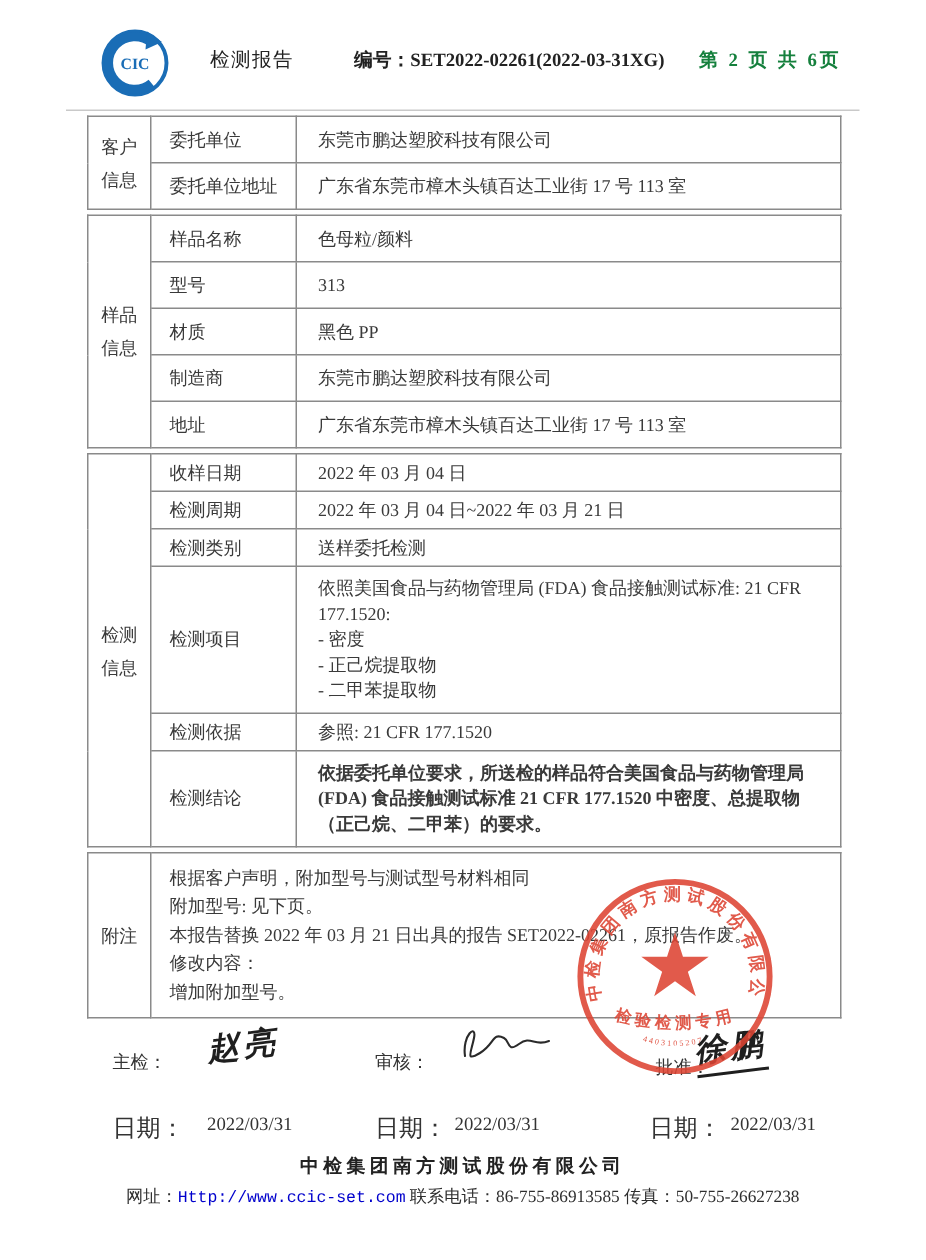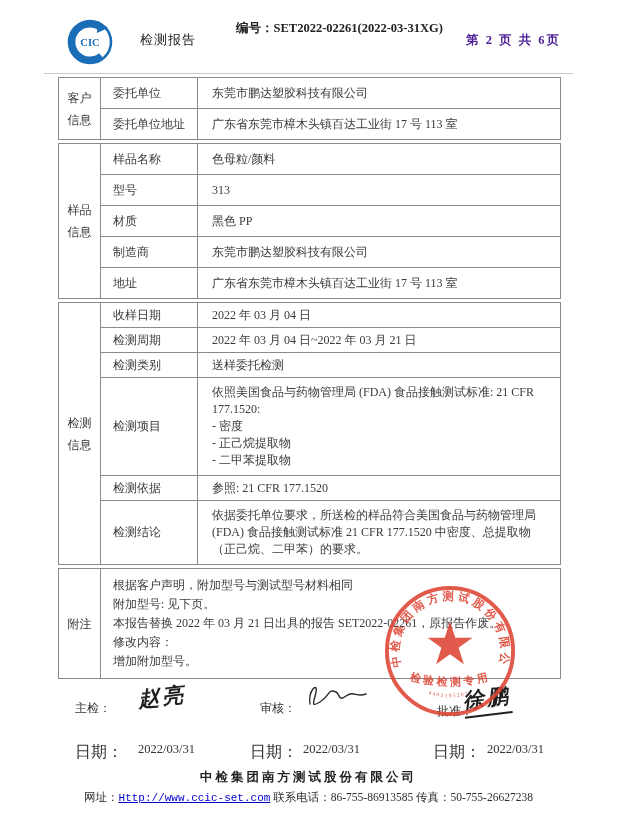--- a/index.html
+++ b/index.html
@@ -5,49 +5,49 @@
   * { margin:0; padding:0; box-sizing:border-box; }
   body { background:#fff; }
   .page {
     position:relative; width:617px; height:840px; margin:0 auto;
     background:#ffffff; color:#3a3a3a; overflow:hidden;
     font-family:"Liberation Serif","DejaVu Serif",serif;
   }
   
   .logo { position:absolute; left:60px; top:16px; width:60px; height:52px; }
   .doc-title { position:absolute; left:140px; top:31px; font-size:13px; font-weight:normal; color:#222; letter-spacing:1px; }
-  .report-no { position:absolute; left:236px; top:20px; font-size:12.5px; font-weight:bold; color:#222; }
-  .page-info { position:absolute; left:466px; top:32px; font-size:12.5px; font-weight:bold; color:#4c1d95; letter-spacing:2px; }
+  .report-no { position:absolute; left:236px; top:32px; font-size:12.5px; font-weight:bold; color:#222; }
+  .page-info { position:absolute; left:466px; top:32px; font-size:12.5px; font-weight:bold; color:#15803d; letter-spacing:2px; }
   .header-rule { position:absolute; top:73px; left:44px; right:44px; border-top:1px solid #c9c9c9; }
   
   .tables { position:absolute; left:58px; top:77px; width:503px; }
   table { width:100%; border-collapse:collapse; table-layout:fixed; margin-bottom:3px; font-size:12px; }
   td { border:1px solid #8a8a8a; vertical-align:middle; color:#3a3a3a;margin-top:19px; }
   td.group { text-align:center; line-height:22px; padding:2px 7px; }
   td.flabel { padding:3px 6px 3px 12px; }
   td.fvalue { padding:3px 8px 3px 14px; }
   .t-std td { height:31px; }
   .t-test td { height:25px; }
   td.multi { white-space:pre-line; line-height:17px; padding:6px 8px 6px 14px; height:auto !important; }
-  td.concl { line-height:17px; padding:6px 8px 6px 14px; height:auto !important; }
+  td.concl { line-height:17px; padding:6px 8px 6px 14px; height:auto !important;font-weight:bold; }
   td.note  { white-space:pre-line; line-height:19px; padding:7px 8px 7px 12px; height:auto !important; }
   
   .stamp { position:absolute; left:381px; top:582px; width:138px; height:138px; opacity:.88; z-index:5; pointer-events:none; }
   
   .sig-label { position:absolute; font-size:12px; color:#333;font-family:Liberation Mono, monospace; }
   .sig-name  { position:absolute; font-size:21px; font-weight:bold; font-style:italic; color:#1f1f1f; transform:rotate(-7deg); letter-spacing:3px; }
   .sig-scribble { position:absolute; }
   .date-label { position:absolute; font-size:16px; color:#333; }
   .date-value { position:absolute; font-size:12.5px; color:#333;text-align:center; }
   
   .footer { position:absolute; left:0; right:0; top:769px; text-align:center; color:#2e2e2e; }
   .footer .company { font-size:12.5px; font-weight:bold; letter-spacing:3px; color:#222; }
   .footer .addr { font-size:11.5px; margin-top:7px; }
   .footer .web  { font-size:11.5px; margin-top:4px; }
-  .footer a.link { color:#0000cc; text-decoration:underline; cursor:pointer; font-family:"Liberation Mono","DejaVu Sans Mono",monospace; font-size:11px; }
+  .footer a.link { color:#0000cc; cursor:pointer; font-family:"Liberation Mono","DejaVu Sans Mono",monospace; font-size:11px; }
 </style>
 </head>
 <body>
 
 <div class="page">
 
   <div class="logo">
     <svg viewBox="0 0 60 52" width="60" height="52">
       <circle cx="30" cy="26" r="21" fill="none" stroke="#1a6db6" stroke-width="2.6"></circle>
       <path d="M 41 12.5 A 17.5 17.5 0 1 0 41 39.5" fill="none" stroke="#1a6db6" stroke-width="6"></path>
@@ -165,21 +165,21 @@
 修改内容：
 增加附加型号。</td>
       </tr>
     </tbody>
       </table>
   </div>
 
   <div class="sig-label" style="left:75px; top:700px;">主检：</div>
   <div class="sig-name" style="left:138px; top:683px;">赵亮</div>
 
-  <div class="sig-label" style="left:260px; top:700px;">审核：</div>
+  <div class="sig-label" style="left:250px; top:700px;">审核：</div>
   <div class="sig-scribble" style="left:300px; top:678px;">
     <svg width="72" height="38" viewBox="0 0 72 38">
       <path d="M10 26 C 8 12, 18 4, 16 14 C 14 24, 10 30, 20 24 C 30 18, 28 10, 36 14 C 40 16, 38 24, 46 18 C 54 12, 56 20, 66 16" fill="none" stroke="#2a2a2a" stroke-width="1.4" stroke-linecap="round"></path>
     </svg>
   </div>
 
   <div class="sig-label" style="left:437px; top:703px;">批准：</div>
   <div class="sig-name" style="left:463px; top:684px; border-bottom:2px solid #1f1f1f; padding-bottom:2px;">徐鹏</div>
 
   <div class="date-label" style="left:75px; top:742px;">日期：</div>

